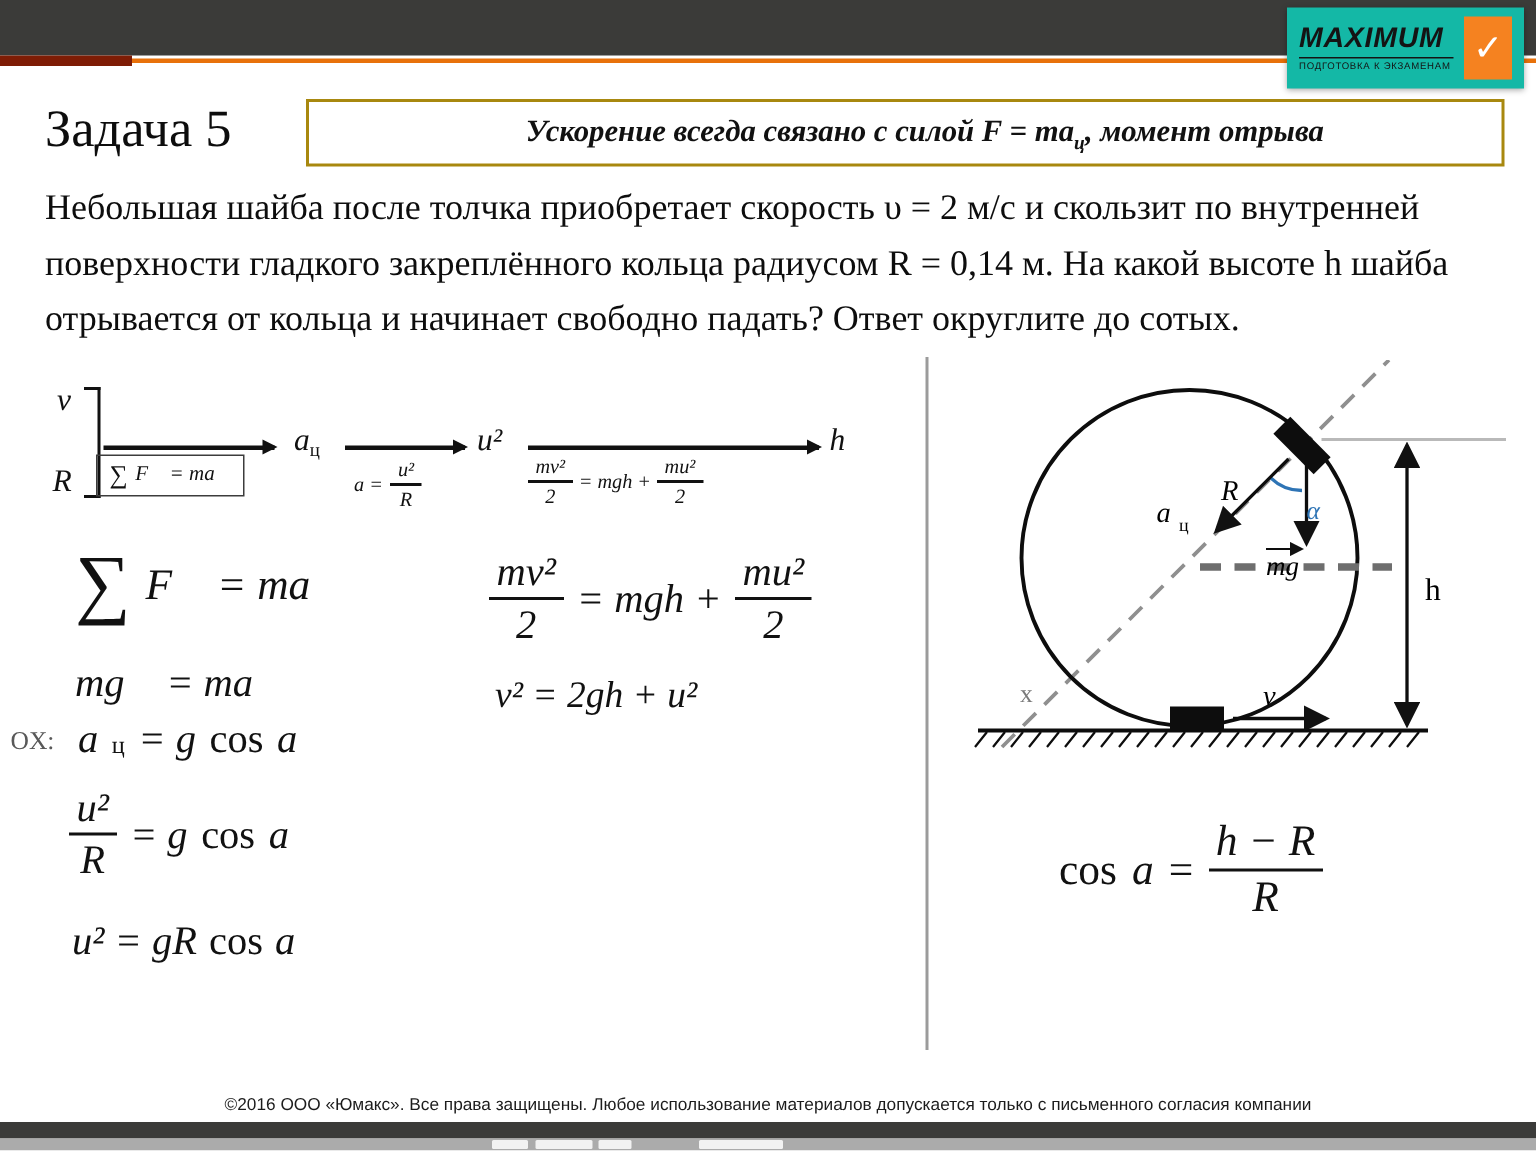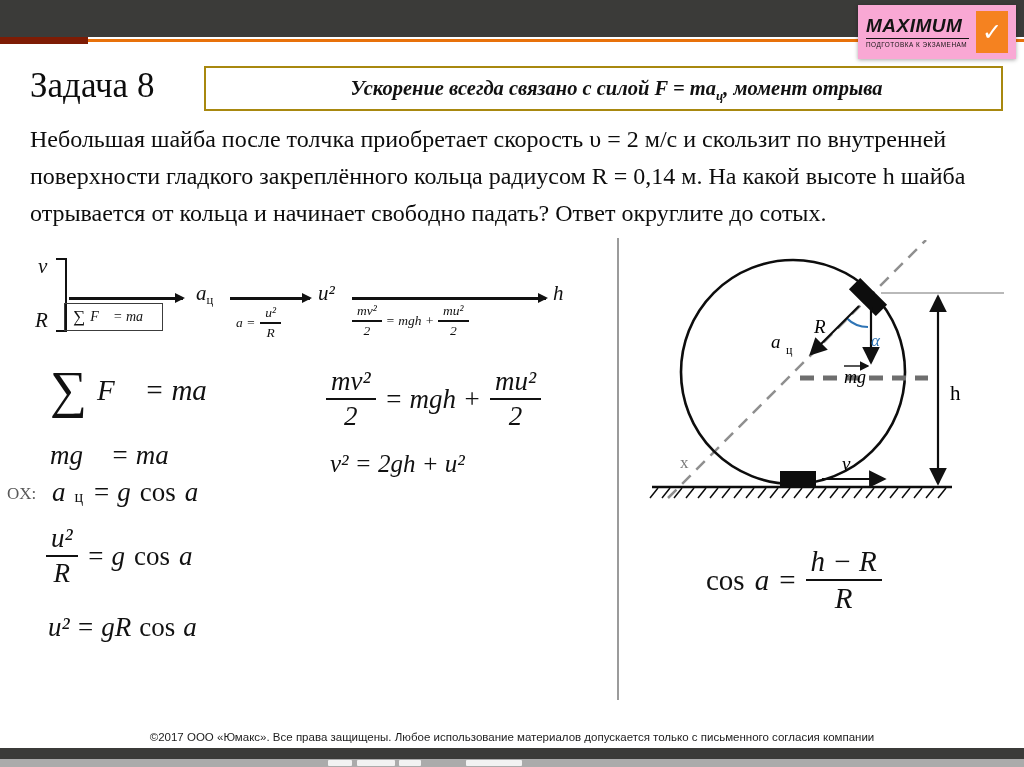--- a/index.html
+++ b/index.html
@@ -10,21 +10,21 @@
   }
   .abs { position:absolute; }
   .it { font-style:italic; }
   .rm { font-style:normal; }
 
   
   .topbar { left:0; top:0; width:1024px; height:37px; background:#3b3b39; }
   .accent-dark { left:0; top:37px; width:88px; height:7px; background:#7e1c05; }
   .accent-line { left:88px; top:39px; width:936px; height:3px; background:#e8710a; }
 
-  .logo { left:858px; top:5px; width:158px; height:54px; background:#f9a8d4;
+  .logo { left:858px; top:5px; width:158px; height:54px; background:#14b8a6;
           box-shadow:0 1px 4px rgba(0,0,0,.35); display:flex; align-items:center;
           padding:5px 8px; gap:7px; }
   .logo-left { flex:1; display:flex; flex-direction:column; justify-content:center; }
   .logo-name { font-family:"Liberation Sans","DejaVu Sans",sans-serif; font-weight:bold; font-style:italic;
                font-size:19px; letter-spacing:.5px; color:#141414; line-height:1; }
   .logo-rule { height:1.5px; background:#141414; margin:3px 0 2px; }
   .logo-tag { font-family:"Liberation Sans","DejaVu Sans",sans-serif; font-size:6.4px;
               letter-spacing:.5px; color:#141414; white-space:nowrap; }
   .logo-check { width:32px; height:42px; background:#f58220; display:flex; align-items:center;
                 justify-content:center; color:#fff; font-weight:bold; font-size:24px;
@@ -99,21 +99,21 @@
 
 <div class="abs logo">
   <div class="logo-left">
     <div class="logo-name">MAXIMUM</div>
     <div class="logo-rule"></div>
     <div class="logo-tag">ПОДГОТОВКА К ЭКЗАМЕНАМ</div>
   </div>
   <div class="logo-check">✓</div>
 </div>
 
-<div class="abs task-title">Задача 8</div>
+<div class="abs task-title">Задача 5</div>
 <div class="abs title-box"><span>Ускорение всегда связано с силой </span><span>F = ma</span><span class="sub">ц</span><span>, момент отрыва</span></div>
 
 <div class="abs problem">Небольшая шайба после толчка приобретает скорость υ = 2 м/с и скользит по внутренней поверхности гладкого закреплённого кольца радиусом R = 0,14 м. На какой высоте h шайба отрывается от кольца и начинает свободно падать? Ответ округлите до сотых.</div>
 
 <div class="abs node n-v">v</div>
 <div class="abs node n-R">R</div>
 <div class="abs bracket"></div>
 <div class="abs harrow arr1"></div>
 <div class="abs fbox">
   <span class="sg">∑</span>
@@ -225,19 +225,19 @@
 <div class="abs eq-row eq8">
   <span class="rm">cos</span>
   <span class="it">a</span>
   <span class="rm">=</span>
   <span class="frac it">
     <span class="num">h − R</span>
     <span class="den">R</span>
   </span>
 </div>
 
-<div class="abs footer-text">©2017 ООО «Юмакс». Все права защищены. Любое использование материалов допускается только с письменного согласия компании</div>
+<div class="abs footer-text">©2016 ООО «Юмакс». Все права защищены. Любое использование материалов допускается только с письменного согласия компании</div>
 <div class="abs bottombar"></div>
 <div class="abs graystrip"></div>
 <div class="chip c1"></div>
 <div class="chip c2"></div>
 <div class="chip c3"></div>
 <div class="chip c4"></div>
 
 </body></html>

